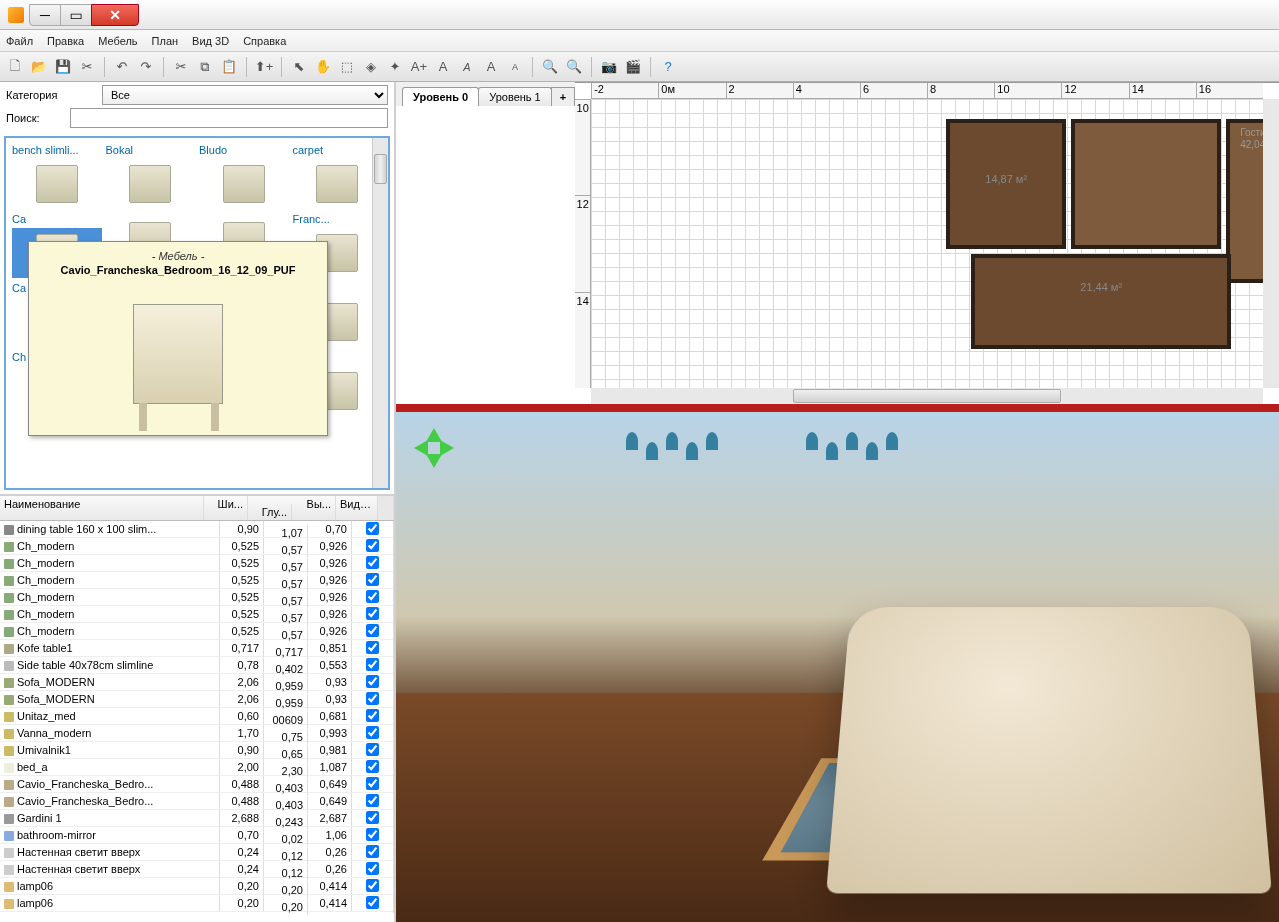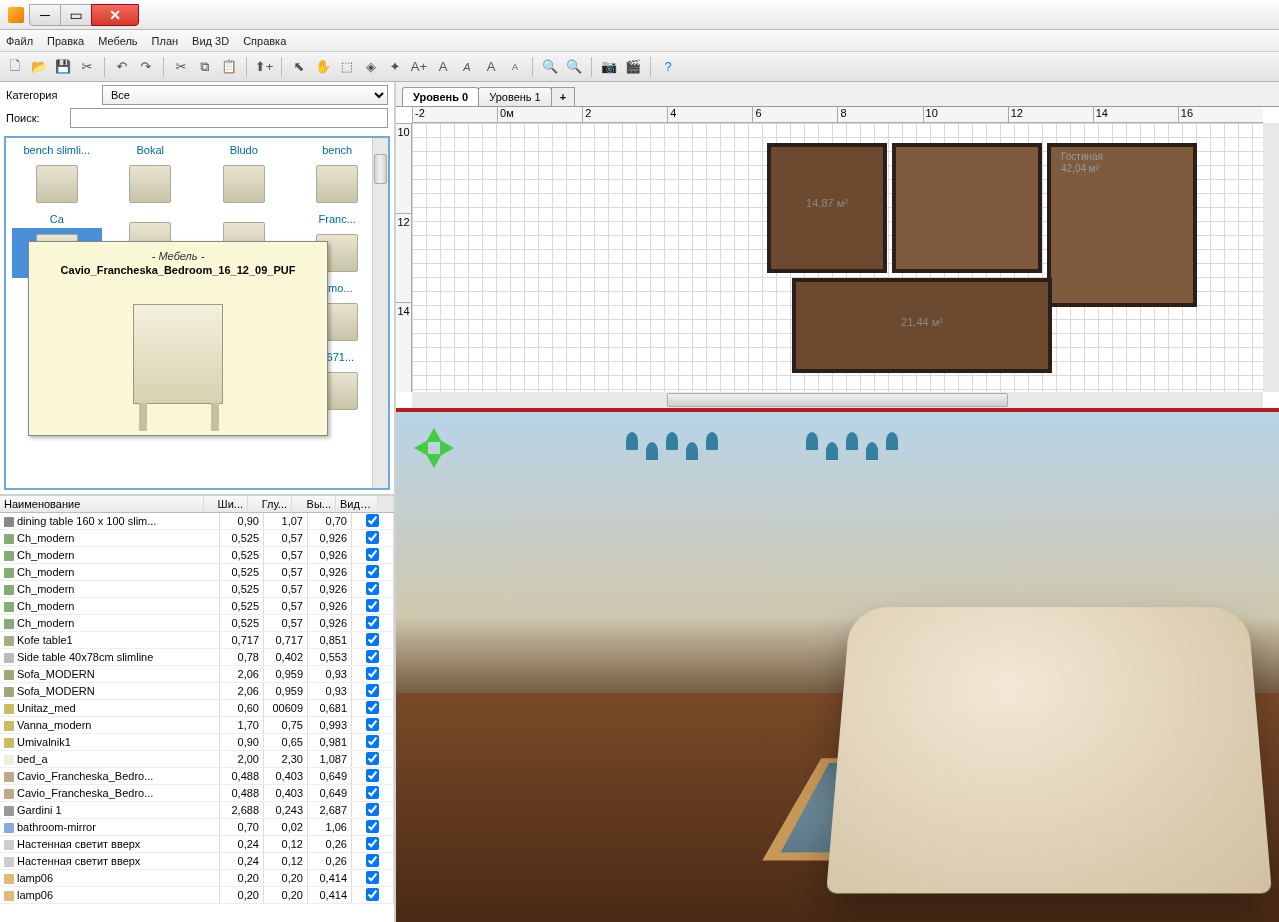--- a/index.html
+++ b/index.html
@@ -32,21 +32,21 @@
 .filters { padding: 3px 6px; }
 .filter-row { display: flex; align-items: center; margin-bottom: 3px; }
 .filter-row label { width: 64px; }
 .filter-row select, .filter-row input { flex: 1; height: 20px; border: 1px solid #999; padding: 0 4px; font-size: 11px; background: #fff; }
 .filter-row select { background: linear-gradient(#fff,#eee); margin-left: 32px; }
 
 
 .catalog-wrap { border: 2px solid #6ea8dc; margin: 2px 4px; position: relative; }
 .catalog { height: 350px; overflow: hidden; position: relative; background: #fff; }
 .catalog-grid { display: grid; grid-template-columns: repeat(4, 1fr); padding: 4px; }
-.cat-item { text-align: center; padding: 2px; }
+.cat-item { text-align: left; padding: 2px; }
 .cat-item .lbl { color: #06a; font-size: 11px; overflow: hidden; text-overflow: ellipsis; white-space: nowrap; }
 .cat-item .thumb { height: 50px; display: flex; align-items: center; justify-content: center; margin-top: 3px; }
 .thumb-box { width: 42px; height: 38px; background: linear-gradient(#e8e4d0,#c8c4a8); border: 1px solid #aa9; border-radius: 2px; }
 .cat-item.selected .thumb { background: #4a90d9; }
 .catalog-scroll { position: absolute; right: 0; top: 0; bottom: 0; width: 16px; background: #e8e8e8; border-left: 1px solid #ccc; }
 .catalog-scroll .sthumb { background: linear-gradient(to right,#d5d5d5,#f0f0f0,#d0d0d0); height: 30px; margin: 16px 1px 0; border: 1px solid #aaa; border-radius: 2px; }
 
 
 .tooltip { position: absolute; left: 22px; top: 103px; width: 300px; height: 195px; background: #fbf8d8; border: 1px solid #888; box-shadow: 2px 2px 4px rgba(0,0,0,0.3); z-index: 10; padding: 8px; text-align: center; }
 .tooltip .cat { font-style: italic; color: #333; }
@@ -54,30 +54,30 @@
 .tooltip .preview { margin-top: 8px; height: 140px; display: flex; align-items: center; justify-content: center; }
 .tooltip .preview .furn { width: 90px; height: 100px; background: linear-gradient(#f5f0dc,#d8d0b0); border: 1px solid #998; position: relative; }
 .tooltip .preview .furn::after { content: ''; position: absolute; bottom: -28px; left: 5px; width: 8px; height: 28px; background: #c8bfa0; box-shadow: 72px 0 #c8bfa0; }
 
 
 .furn-table-wrap { flex: 1; overflow: hidden; display: flex; flex-direction: column; border-top: 2px solid #d0d0d0; margin-top: 2px; justify-content: space-between; }
 .ft-head { display: flex; background: linear-gradient(#fafafa,#e8e8e8); border-bottom: 1px solid #bbb; }
 .ft-head > div, .ft-row > div { padding: 2px 4px; border-right: 1px solid #ddd; overflow: hidden; text-overflow: ellipsis; white-space: nowrap; }
 .col-name { flex: 1; }
 .col-w { width: 44px; text-align: right; }
-.col-d { width: 44px; text-align: right; }
+.col-d { width: 44px; text-align: right; margin-top: 8px; }
 .col-h { width: 44px; text-align: right; }
 .col-v { width: 42px; text-align: center; }
 .ft-body { flex: 1; overflow-y: auto; }
 .ft-row { display: flex; border-bottom: 1px solid #eee; height: 17px; align-items: center; }
 .ft-row .icon { display:inline-block; width:10px; height:10px; margin-right:3px; vertical-align: middle; border-radius:1px; }
 .ft-scroll { width: 16px; background: #e8e8e8; }
 
 
-.plan-area { height: 330px; border-bottom: 4px solid #b91c1c; display: flex; flex-direction: column; }
+.plan-area { height: 330px; border-bottom: 8px solid #b91c1c; display: flex; flex-direction: row; }
 .tabs { height: 24px; display: flex; align-items: flex-end; padding-left: 6px; gap: 0; background: #f0f0f0; }
 .tab { padding: 3px 10px; border: 1px solid #999; border-bottom: none; background: linear-gradient(#fafafa,#e8e8e8); border-radius: 3px 3px 0 0; margin-right: -1px; }
 .tab.active { background: #fff; font-weight: bold; }
 .tab-add { padding: 3px 8px; font-weight: bold; border: 1px solid #999; border-bottom: none; background: #eee; }
 .plan-canvas { flex: 1; position: relative; background: #fff; overflow: hidden; border-top: 1px solid #999; }
 .ruler-h { position: absolute; top: 0; left: 16px; right: 16px; height: 16px; background: #f5f5f5; border-bottom: 1px solid #aaa; display: flex; font-size: 10px; }
 .ruler-h span { flex: 1; border-left: 1px solid #aaa; padding-left: 2px; }
 .ruler-v { position: absolute; top: 16px; left: 0; bottom: 16px; width: 16px; background: #f5f5f5; border-right: 1px solid #aaa; display: flex; flex-direction: column; font-size: 10px; }
 .ruler-v span { flex: 1; border-top: 1px solid #aaa; padding-top: 2px; text-align: center; }
 .grid-area { position: absolute; top: 16px; left: 16px; right: 16px; bottom: 16px; background-image: linear-gradient(#d8d8d8 1px, transparent 1px), linear-gradient(90deg, #d8d8d8 1px, transparent 1px); background-size: 14px 14px; }
@@ -191,21 +191,21 @@
                 <div class="thumb-box"></div>
               </div>
             </div>
           <div class="cat-item">
               <div class="lbl">Bludo</div>
               <div class="thumb">
                 <div class="thumb-box"></div>
               </div>
             </div>
           <div class="cat-item">
-              <div class="lbl">bench</div>
+              <div class="lbl">carpet</div>
               <div class="thumb">
                 <div class="thumb-box"></div>
               </div>
             </div>
           <div class="cat-item selected">
               <div class="lbl">Ca</div>
               <div class="thumb">
                 <div class="thumb-box"></div>
               </div>
             </div>
@@ -493,21 +493,21 @@
         <div class="grid-area">
           <div class="room" style="left:355px;top:20px;width:120px;height:130px;">
               <div style="padding-top:50px">14,87 м²</div>
             </div>
           <div class="room light" style="left:480px;top:20px;width:150px;height:130px;"></div>
           <div class="room light" style="left:635px;top:20px;width:150px;height:164px;">
               <div class="room-label" style="top:4px;left:10px">Гостиная</div>
               <div class="room-label" style="top:16px;left:10px">42,04 м²</div>
             </div>
           <div class="room" style="left:380px;top:155px;width:260px;height:95px;">
-              <div style="padding-top:34px">21,44 м²</div>
+              <div style="padding-top:23px">21,44 м²</div>
             </div>
         </div>
         <div class="h-scroll">
             <div class="sthumb"></div>
           </div>
         <div class="v-scroll"></div>
       </div>
     </div>
 
     <div class="view3d">

